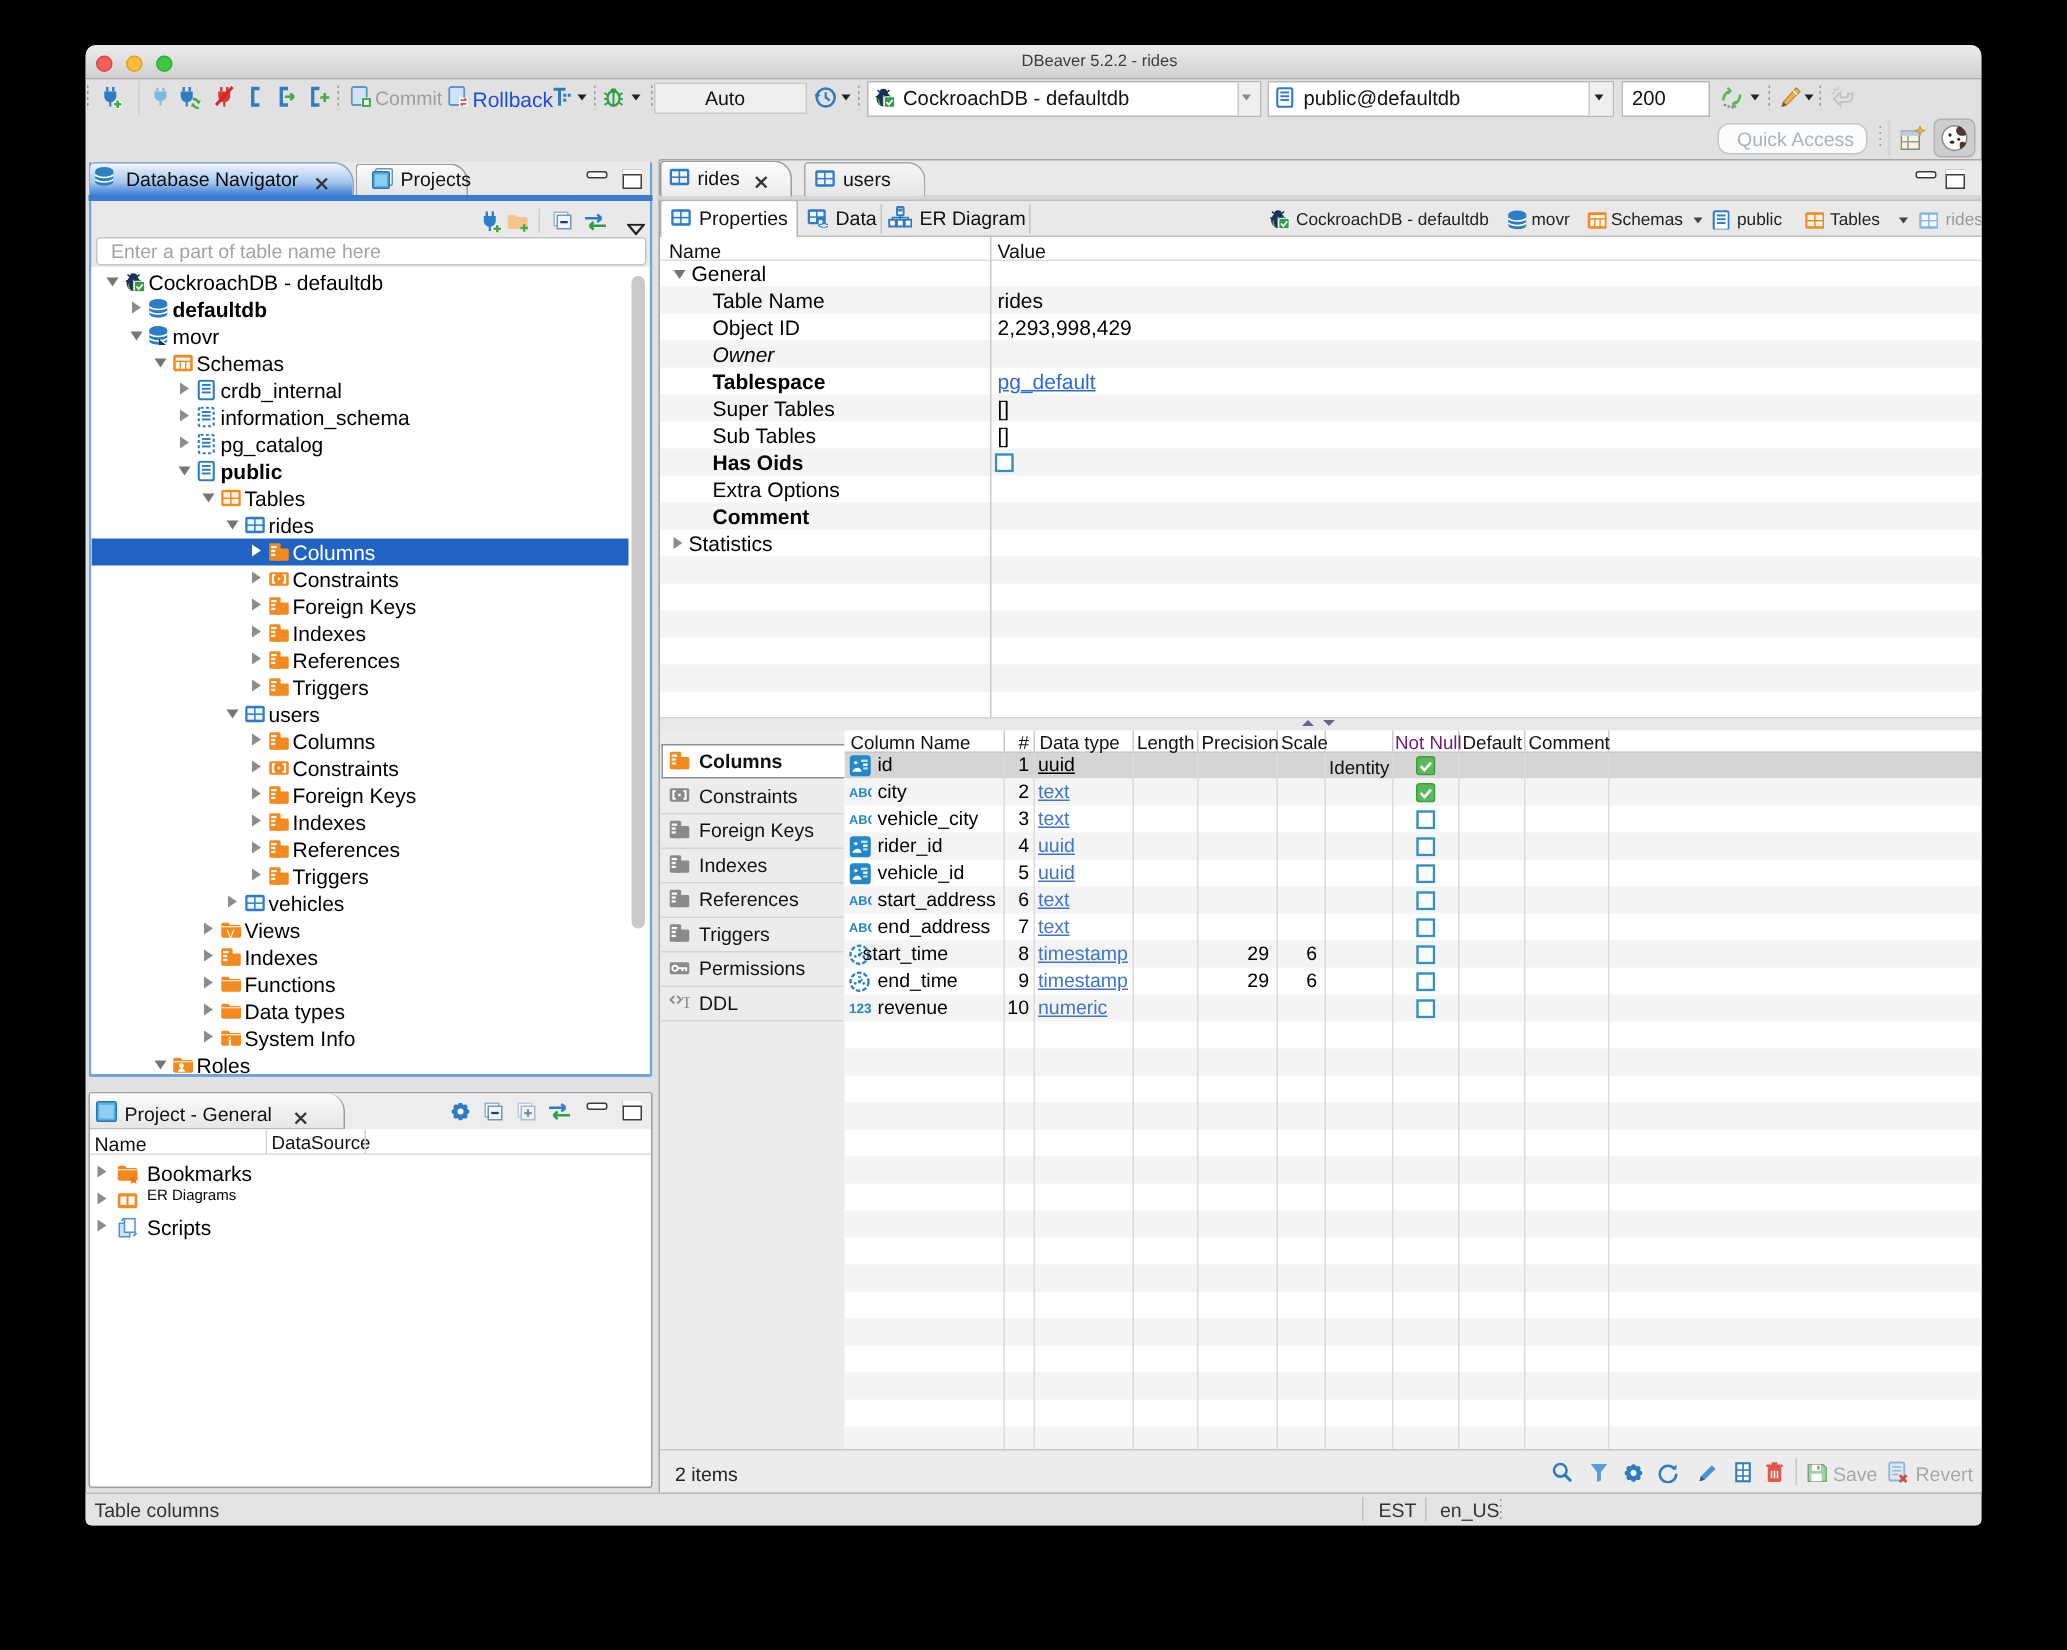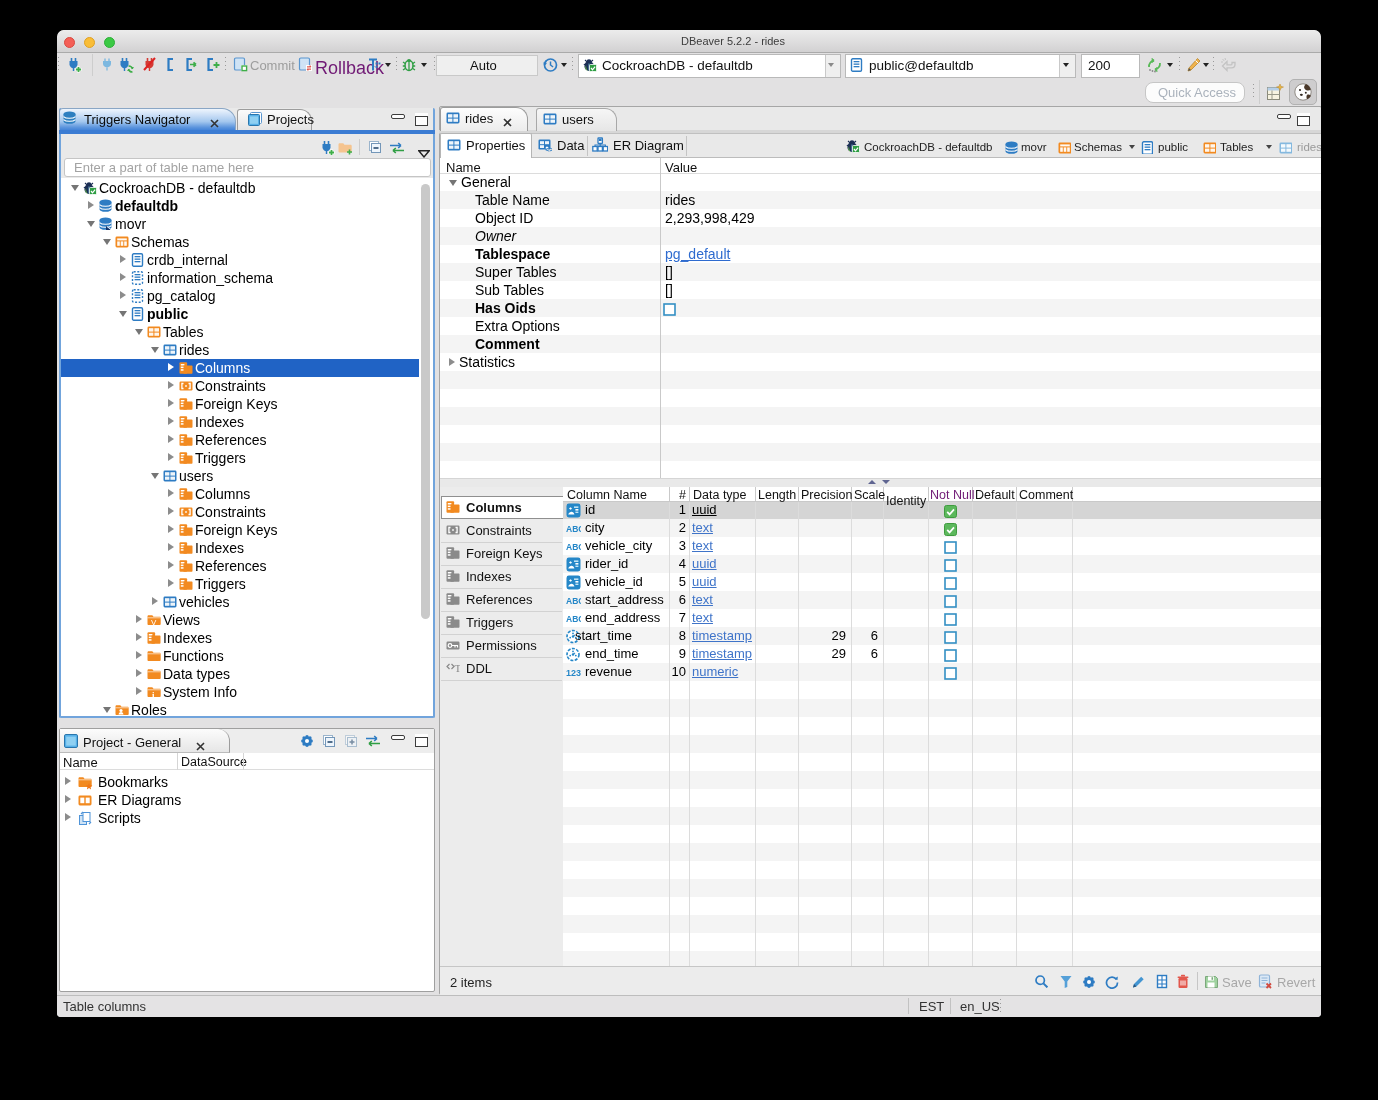--- a/index.html
+++ b/index.html
@@ -54,21 +54,21 @@
         <rect x="1.5" y="1" width="10" height="12" rx="1.3" fill="#cfe3f5" stroke="#5b96cf" stroke-width="1.2"></rect>
         <rect x="8" y="8" width="6" height="6" fill="#fff"></rect>
         <rect x="9" y="9" width="4.6" height="4.6" fill="#fff" stroke="#3fae49" stroke-width="1.4"></rect>
       </svg></div>
 <div style="position:absolute;left:193px;top:28px;font-size:13px;color:#9d9d9d;font-weight:normal;white-space:nowrap;">Commit</div>
 <div style="position:absolute;left:241px;top:27px;width:15px;height:15px;"><svg width="15" height="15" viewBox="0 0 15 15">
         <rect x="1.5" y="1" width="10" height="12" rx="1.3" fill="#cfe3f5" stroke="#5b96cf" stroke-width="1.2"></rect>
         <rect x="8" y="8" width="6" height="6" fill="#fff"></rect>
         <path d="M9 9.8h4M13 9.8l-1.4-1.2M9 12.2h4M9 12.2l1.4 1.2" stroke="#e05a50" stroke-width="1.2" fill="none"></path>
       </svg></div>
-<div style="position:absolute;left:258px;top:28px;font-size:18px;color:#701a75;font-weight:normal;white-space:nowrap;">Rollback</div>
+<div style="position:absolute;left:258px;top:28px;font-size:14px;color:#1d4ed8;font-weight:normal;white-space:nowrap;">Rollback</div>
 <div style="position:absolute;left:310px;top:27px;width:14px;height:15px;"><svg width="14" height="15" viewBox="0 0 14 15">
         <path d="M2 2.5h8M6 2.5v11" stroke="#2e7cc3" stroke-width="2"></path>
         <rect x="8.5" y="5.5" width="2" height="2" fill="#2e7cc3"></rect>
         <rect x="11.5" y="5.5" width="2" height="2" fill="#2e7cc3"></rect>
         <rect x="8.5" y="8.8" width="2" height="2" fill="#2e7cc3"></rect>
       </svg></div>
 <div style="position:absolute;left:328px;top:33px;width:0;height:0;border-left:3.5px solid transparent;border-right:3.5px solid transparent;border-top:4.5px solid #222"></div>
 <div style="position:absolute;left:339px;top:27px;width:1px;height:16px;background-image:repeating-linear-gradient(to bottom,#9a9a9a 0,#9a9a9a 1.5px,transparent 1.5px,transparent 4px)"></div>
 <div style="position:absolute;left:345px;top:27px;width:14px;height:16px;"><svg width="14" height="16" viewBox="0 0 14 16">
         <ellipse cx="7" cy="8.5" rx="4" ry="5" fill="none" stroke="#2f9e44" stroke-width="1.5"></ellipse>
@@ -155,21 +155,21 @@
       </svg></div>
 <div class="abs" style="left:2px;top:78px;width:376px;height:610px;background:#e9e9e9;border:2px solid #71a4dc;border-top:none;border-radius:2px"></div>
 <div class="abs" style="left:2px;top:100px;width:376px;height:4px;background:#3b7cd3"></div>
 <div class="abs" style="left:2px;top:78px;width:177px;height:22px;background:linear-gradient(#eef5fd,#cadef6 30%,#a3c7ee 60%,#5b94dd 88%,#4484d8);border:1px solid #8aa6c5;border-bottom:none;border-radius:4px 14px 0 0"></div>
 <div style="position:absolute;left:6px;top:81px;width:16px;height:16px;"><svg width="16" height="16" viewBox="0 0 16 16">
         <ellipse cx="6.5" cy="3" rx="6" ry="2.6" fill="#2d7fc0"></ellipse>
         <path d="M.5 3v7.2c0 1.4 2.7 2.6 6 2.6s6-1.2 6-2.6V3" fill="#2d7fc0"></path>
         <path d="M.5 5.6c1 1 3.3 1.7 6 1.7s5-.7 6-1.7" stroke="#fff" stroke-width="1.1" fill="none"></path>
         <path d="M.5 8.6c1 1 3.3 1.7 6 1.7s5-.7 6-1.7" stroke="#fff" stroke-width="1.1" fill="none"></path>
       </svg></div>
-<div style="position:absolute;left:27px;top:82px;font-size:13px;color:#0a0a0a;font-weight:normal;white-space:nowrap;">Triggers Navigator</div>
+<div style="position:absolute;left:27px;top:82px;font-size:13px;color:#0a0a0a;font-weight:normal;white-space:nowrap;">Database Navigator</div>
 <div style="position:absolute;left:153px;top:84px;width:9px;height:9px;"><svg width="9" height="9" viewBox="0 0 9 9">
         <path d="M1 1l7 7M8 1L1 8" stroke="#333" stroke-width="1.6"></path>
       </svg></div>
 <div class="abs" style="left:180px;top:79px;width:75px;height:21px;background:linear-gradient(#fbfbfb,#e4e4e4);border:1px solid #9c9c9c;border-bottom:none;border-radius:3px 12px 0 0"></div>
 <div style="position:absolute;left:191px;top:82px;width:14px;height:14px;"><svg width="14" height="14" viewBox="0 0 14 14">
         <rect x="2.5" y="0.5" width="11" height="11" rx="1" fill="#fff" stroke="#5b96cf"></rect>
         <rect x="0.5" y="2.5" width="11" height="11" rx="1" fill="#56b0e8" stroke="#2a76ac"></rect>
         <rect x="2" y="4.4" width="8" height="7.4" fill="#8fd0f2"></rect>
       </svg></div>
 <div style="position:absolute;left:210px;top:82px;font-size:13px;color:#111;font-weight:normal;white-space:nowrap;">Projects</div>
@@ -517,21 +517,21 @@
         <path d="M0.5 4.8h13" stroke="#fff" stroke-width="0.9" opacity="0.7"></path>
         <path d="M11 8l1 2.2 2.4.2-1.8 1.6.5 2.4-2.1-1.3-2.1 1.3.5-2.4L7.6 10.4l2.4-.2z" fill="#f07818"></path>
       </svg></div>
 <div style="position:absolute;left:41px;top:743.5px;font-size:14px;color:#000;font-weight:normal;white-space:nowrap;">Bookmarks</div>
 <div class="abs" style="left:8px;top:765.0px;width:0;height:0;border-top:4.5px solid transparent;border-bottom:4.5px solid transparent;border-left:6px solid #8c8c8c"></div>
 <div style="position:absolute;left:21px;top:762.5px;width:15px;height:15px;"><svg width="15" height="15" viewBox="0 0 15 15">
         <rect x="0.5" y="2.5" width="13" height="10" rx="1.4" fill="#f28a20"></rect>
         <rect x="2.3" y="4.6" width="4" height="5.6" fill="#fff"></rect>
         <rect x="7.7" y="4.6" width="4" height="5.6" fill="#fff"></rect>
       </svg></div>
-<div style="position:absolute;left:41px;top:761.5px;font-size:14px;color:#000;font-weight:normal;white-space:nowrap;">ER Diagrams</div>
+<div style="position:absolute;left:41px;top:761.5px;font-size:10px;color:#000;font-weight:normal;white-space:nowrap;">ER Diagrams</div>
 <div class="abs" style="left:8px;top:783.0px;width:0;height:0;border-top:4.5px solid transparent;border-bottom:4.5px solid transparent;border-left:6px solid #8c8c8c"></div>
 <div style="position:absolute;left:21px;top:780.5px;width:15px;height:15px;"><svg width="15" height="15" viewBox="0 0 15 15">
         <rect x="1.5" y="4.5" width="7" height="9" fill="#cfe3f5" stroke="#4f94d8"></rect>
         <rect x="5" y="1.5" width="7" height="9" fill="#fff" stroke="#4f94d8"></rect>
         <path d="M3 3l2-2M11 13l2-2" stroke="#4f94d8" stroke-width="1.2"></path>
       </svg></div>
 <div style="position:absolute;left:41px;top:779.5px;font-size:14px;color:#000;font-weight:normal;white-space:nowrap;">Scripts</div>
 <div class="abs" style="left:382px;top:76px;width:883px;height:889px;background:#e9e9e9;border:1px solid #a6a6a6;border-radius:2px"></div>
 <div class="abs" style="left:382px;top:100px;width:882px;height:4px;background:#d7d7d7;border-bottom:1px solid #c0c0c0"></div>
 <div class="abs" style="left:383px;top:77px;width:88px;height:24px;background:linear-gradient(#fdfdfd,#ececec);border:1px solid #9c9c9c;border-bottom:none;border-radius:3px 12px 0 0"></div>
@@ -777,21 +777,21 @@
 <div class="abs" style="left:409px;top:0;width:1px;height:14px;background:#c9c9c9"></div>
 <div class="abs" style="left:453px;top:0;width:1px;height:14px;background:#c9c9c9"></div>
 <div class="abs" style="left:509px;top:0;width:1px;height:14px;background:#c9c9c9"></div>
 <div class="abs" style="left:0;top:13.5px;width:758px;height:1px;background:#c9c9c9"></div>
 <div class="abs" style="left:4px;top:0.5px;font-size:12.5px;color:#111;white-space:nowrap">Column Name</div>
 <div class="abs" style="right:635px;top:0.5px;font-size:12.5px;color:#111;white-space:nowrap">#</div>
 <div class="abs" style="left:130px;top:0.5px;font-size:12.5px;color:#111;white-space:nowrap">Data type</div>
 <div class="abs" style="left:195px;top:0.5px;font-size:12.5px;color:#111;white-space:nowrap">Length</div>
 <div class="abs" style="left:238px;top:0.5px;font-size:12.5px;color:#111;white-space:nowrap">Precision</div>
 <div class="abs" style="left:291px;top:0.5px;font-size:12.5px;color:#111;white-space:nowrap">Scale</div>
-<div class="abs" style="left:323px;top:7px;font-size:12.5px;color:#111;white-space:nowrap">Identity</div>
+<div class="abs" style="left:323px;top:18px;font-size:12.5px;color:#111;white-space:nowrap">Identity</div>
 <div class="abs" style="left:367px;top:0.5px;font-size:12.5px;color:#701a75;white-space:nowrap">Not Null</div>
 <div class="abs" style="left:412px;top:0.5px;font-size:12.5px;color:#111;white-space:nowrap">Default</div>
 <div class="abs" style="left:456px;top:0.5px;font-size:12.5px;color:#111;white-space:nowrap">Comment</div>
 <div style="position:absolute;left:3px;top:15.5px;width:15px;height:15px;"><svg width="15" height="15" viewBox="0 0 15 15">
           <rect x="0.5" y="0.5" width="14" height="14" rx="2.4" fill="#2587c8"></rect>
           <path d="M4.7 4.2l1.3 1.5-1.6 1-1.4-1.4z" fill="#fff"></path>
           <rect x="8" y="3.4" width="4.4" height="1.6" fill="#bfe3f5"></rect>
           <rect x="9.4" y="6" width="3" height="1.6" fill="#fff"></rect>
           <path d="M2.2 11.5c.8-2 2.6-3 4-2.6 1.3.3 2 1.3 2.2 2.6z" fill="#fff"></path>
           <rect x="9.4" y="8.6" width="3" height="1.4" fill="#bfe3f5"></rect>

